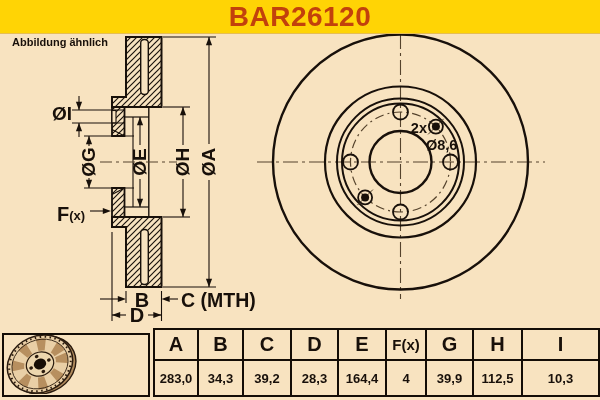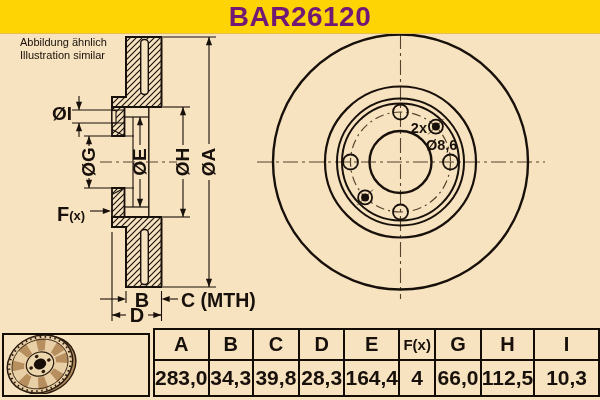--- a/index.html
+++ b/index.html
@@ -1,31 +1,31 @@
 <!DOCTYPE html>
 <html><head>
 <meta charset="utf-8">
 <style>
   html,body{margin:0;padding:0;}
   body{width:600px;height:400px;overflow:hidden;font-family:"Liberation Sans",sans-serif;}
   .stage{position:relative;width:600px;height:400px;background:#f8e3c0;}
   .banner{position:absolute;left:0;top:0;width:600px;height:33px;background:#ffd405;
           border-bottom:1px solid #e5bd55;display:flex;align-items:center;justify-content:center;}
-  .banner h1{margin:0;font-size:28px;font-weight:bold;color:#701a75;letter-spacing:.5px;line-height:33px;}
-  .note{position:absolute;left:20px;top:36px;font-size:11px;font-weight:normal;color:#18100a;line-height:13px;}
+  .banner h1{margin:0;font-size:28px;font-weight:bold;color:#c2410c;letter-spacing:.5px;line-height:33px;}
+  .note{position:absolute;left:12px;top:36px;font-size:11px;font-weight:bold;color:#18100a;line-height:13px;}
   svg.drawing{position:absolute;left:0;top:0;width:600px;height:400px;}
   .photo-box{position:absolute;left:2px;top:333px;width:148px;height:64px;box-sizing:border-box;
              border:2.5px solid #140d06;background:#f8e3c0;}
   table.dims{position:absolute;left:153px;top:328px;border-collapse:collapse;table-layout:fixed;
              background:#f8e3c0;}
   table.dims th,table.dims td{border:2.5px solid #140d06;text-align:center;vertical-align:middle;
              color:#18100a;padding:0;}
   table.dims th{height:29px;font-size:20px;font-weight:bold;}
   table.dims th.small{font-size:15px;}
-  table.dims td{height:34px;font-size:21px;font-weight:bold;}
+  table.dims td{height:34px;font-size:13px;font-weight:bold;}
   .t-black{fill:#18100a;font-weight:bold;}
 </style>
 </head>
 <body>
 
 <div class="stage">
 
   <svg class="drawing" viewBox="0 0 600 400">
     <defs>
       <pattern id="hatch" width="6" height="6" patternUnits="userSpaceOnUse">
@@ -161,21 +161,20 @@
       <text class="t-black" x="426" y="149.5" font-size="14.5">Ø8,6</text>
     </g>
   </svg>
 
   <header class="banner">
     <h1>BAR26120</h1>
   </header>
 
   <div class="note">
     <div>Abbildung ähnlich</div>
-    <div>Illustration similar</div>
   </div>
 
   <div class="photo-box">
     <svg viewBox="0 0 143 59" width="143" height="59">
       <g transform="translate(36,29) rotate(-24)">
         <ellipse cx="2.5" cy="2.2" rx="33.5" ry="28" fill="#b08a5c" stroke="#2a1b0e" stroke-width="1.4"></ellipse>
         <ellipse cx="0" cy="0" rx="33.5" ry="28" fill="#e9cfa6" stroke="#2a1b0e" stroke-width="1.5"></ellipse>
         <ellipse cx="0" cy="0" rx="31.6" ry="26.3" fill="none" stroke="#2a1b0e" stroke-width="2" stroke-dasharray="1.5 3.4"></ellipse>
         <ellipse cx="0" cy="0" rx="22.5" ry="18.8" fill="none" stroke="#b78f5f" stroke-width="12" stroke-dasharray="8 9"></ellipse>
         <ellipse cx="0" cy="0" rx="28.8" ry="24" fill="none" stroke="#2a1b0e" stroke-width="0.8"></ellipse>
@@ -209,24 +208,24 @@
       <th>D</th>
       <th>E</th>
       <th class="small">F(x)</th>
       <th>G</th>
       <th>H</th>
       <th>I</th>
     </tr>
     <tr>
       <td>283,0</td>
       <td>34,3</td>
-      <td>39,8</td>
+      <td>39,2</td>
       <td>28,3</td>
       <td>164,4</td>
       <td>4</td>
-      <td>66,0</td>
+      <td>39,9</td>
       <td>112,5</td>
       <td>10,3</td>
     </tr>
   </tbody>
     </table>
 
 </div>
 
 </body></html>

